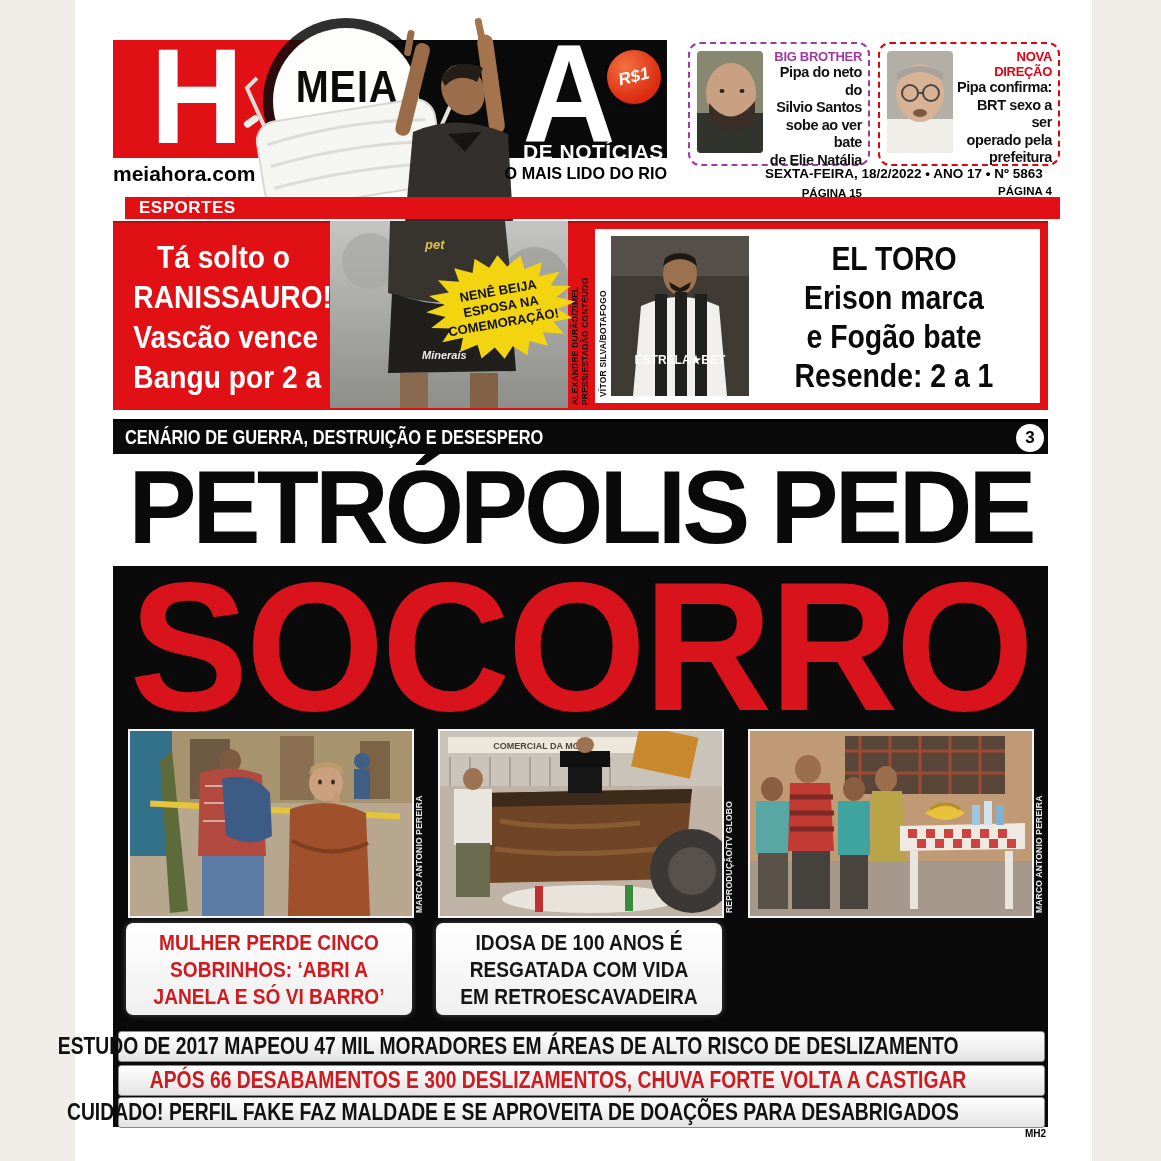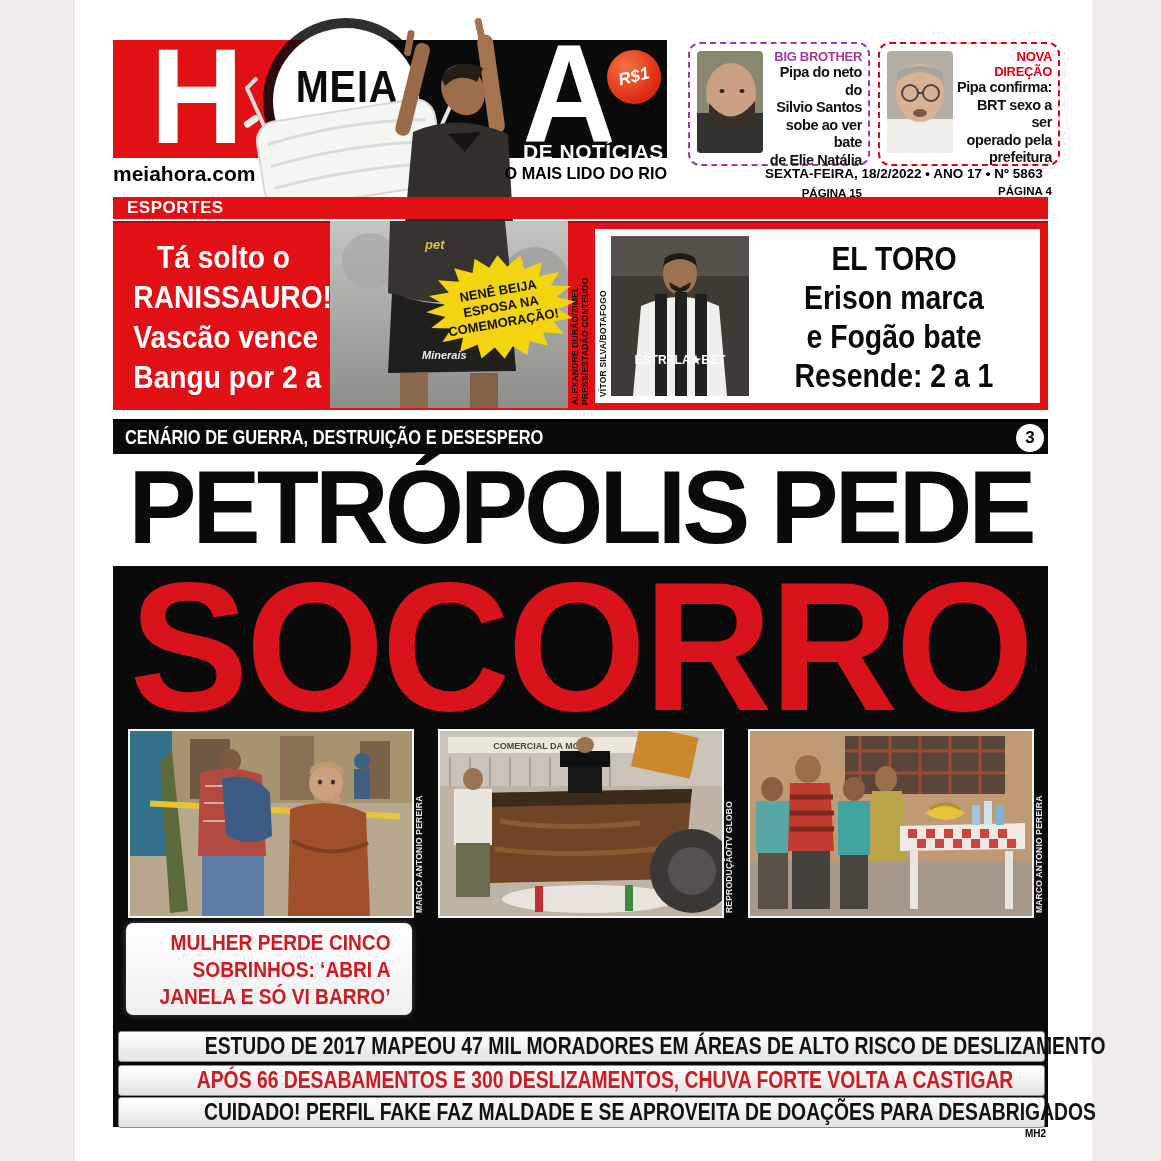--- a/index.html
+++ b/index.html
@@ -25,43 +25,43 @@
   .tbox.b1{left:613px;border:2px dashed #a13a9e;}
   .tbox.b2{left:803px;border:2px dashed #e3000f;}
   .tbox .photo{position:absolute;left:7px;top:7px;width:66px;height:102px;border-radius:4px;overflow:hidden;}
   .tbox .txt{position:absolute;left:76px;top:5px;width:96px;text-align:right;}
   .tbox .kick{font-weight:800;font-size:13px;letter-spacing:-.3px;}
   .b1 .kick{color:#a13a9e;}
   .b2 .kick{color:#e3000f;}
   .tbox .line{font-weight:600;font-size:14.5px;line-height:17.5px;color:#111;letter-spacing:-.4px;}
   .tbox .pg{font-weight:800;font-size:11.5px;color:#000;margin-top:18px;}
   
-  .sp-strip{left:38px;top:197px;width:935px;height:22px;background:#e11015;}
+  .sp-strip{left:50px;top:197px;width:935px;height:22px;background:#e11015;}
   .sp-label{position:absolute;left:14px;top:1px;color:#fff;font-weight:800;font-size:17px;letter-spacing:.5px;}
   .sp-box{left:38px;top:221px;width:935px;height:187px;background:#e11015;border-top:2px solid #b30d10;}
   .sp-left{position:absolute;left:8px;top:14px;width:205px;text-align:center;color:#fff;}
   .sp-left div{font-weight:800;font-size:32px;line-height:40px;transform:scaleX(.88);white-space:nowrap;}
   .sp-white{position:absolute;left:482px;top:6px;width:445px;height:174px;background:#fff;}
   .sp-right{position:absolute;left:160px;top:10px;width:278px;text-align:center;color:#0a0a0a;}
   .sp-right div{font-weight:800;font-size:33px;line-height:39px;transform:scaleX(.86);white-space:nowrap;}
   .vcred{position:absolute;writing-mode:vertical-rl;transform:rotate(180deg);font-weight:700;font-size:8.5px;letter-spacing:.2px;color:#111;}
   .vcred.w{color:#e8e8e8;}
   
   .kicker-strip{left:38px;top:419px;width:935px;height:32px;background:#0a0a0a;border-top:3px solid #000;}
   .kicker-txt{position:absolute;left:12px;top:4px;color:#fff;font-weight:800;font-size:20px;transform:scaleX(.82);transform-origin:left;white-space:nowrap;}
   .pgnum{position:absolute;left:903px;top:2px;width:28px;height:28px;border-radius:50%;background:#fff;color:#000;font-weight:800;font-size:17px;text-align:center;line-height:28px;}
   .hl1{left:38px;top:451px;width:935px;height:114px;text-align:center;color:#0a0a0a;font-weight:900;font-size:104px;line-height:112px;letter-spacing:-4px;transform:scaleX(.98);transform-origin:center;white-space:nowrap;}
   .blackbox{left:38px;top:566px;width:935px;height:561px;background:#0a0a0a;}
   .hl2{position:absolute;left:0;top:2px;width:935px;text-align:center;color:#d8131b;font-weight:900;font-size:184px;line-height:156px;letter-spacing:-3px;transform:scaleX(.97);transform-origin:center;white-space:nowrap;}
   .mainphoto{position:absolute;top:163px;width:282px;height:185px;background:#888;border:2px solid #f5f5f5;}
-  .caption{position:absolute;top:357px;width:286px;height:92px;background:linear-gradient(#ffffff,#efefef);border-radius:7px;box-shadow:0 0 6px rgba(255,255,255,.25);display:flex;align-items:center;justify-content:center;text-align:right;}
+  .caption{position:absolute;top:357px;width:286px;height:92px;background:linear-gradient(#ffffff,#efefef);border-radius:7px;box-shadow:0 0 6px rgba(255,255,255,.25);display:flex;align-items:center;justify-content:center;text-align:center;}
   .caption .in{width:330px;font-weight:800;font-size:22.5px;line-height:27px;transform:scaleX(.85);}
   .cap-red{color:#cf1a20;}
   .cap-black{color:#151515;}
-  .strip{position:absolute;left:5px;width:925px;height:29px;background:linear-gradient(#ffffff,#e3e3e3);border:1px solid #8a8a8a;border-radius:3px;display:flex;align-items:center;justify-content:flex-start;}
+  .strip{position:absolute;left:5px;width:925px;height:29px;background:linear-gradient(#ffffff,#e3e3e3);border:1px solid #8a8a8a;border-radius:3px;display:flex;align-items:center;justify-content:flex-end;}
   .strip .in{font-weight:800;font-size:23px;transform:scaleX(.84);white-space:nowrap;}
   .st-black{color:#111;}
   .st-red{color:#cf1a20;}
   .mh2{left:950px;top:1128px;font-weight:800;font-size:10px;color:#000;}
   svg text{font-family:"Liberation Sans",sans-serif;}
 </style>
 </head>
 <body>
 
 <div class="canvas">
@@ -337,20 +337,23 @@
           <rect x="222" y="74" width="8" height="20" fill="#9fc6de"></rect>
           <rect x="234" y="70" width="8" height="24" fill="#cfe3ee"></rect>
           <rect x="246" y="74" width="8" height="20" fill="#7fb3d6"></rect>
         </svg>
       </div>
       <div class="vcred w" style="left:921px;top:165px;height:182px;">MARCO ANTONIO PEREIRA</div>
 
       <div class="caption" style="left:13px;">
         <div class="in cap-red">MULHER PERDE CINCO SOBRINHOS: ‘ABRI A JANELA E SÓ VI BARRO’</div>
       </div>
+      <div class="caption" style="left:323px;">
+        <div class="in cap-black">IDOSA DE 100 ANOS É RESGATADA COM VIDA EM RETROESCAVADEIRA</div>
+      </div>
 
       <div class="strip" style="top:465px;">
         <div class="in st-black">ESTUDO DE 2017 MAPEOU 47 MIL MORADORES EM ÁREAS DE ALTO RISCO DE DESLIZAMENTO</div>
       </div>
       <div class="strip" style="top:499px;">
         <div class="in st-red">APÓS 66 DESABAMENTOS E 300 DESLIZAMENTOS, CHUVA FORTE VOLTA A CASTIGAR</div>
       </div>
       <div class="strip" style="top:531px;">
         <div class="in st-black">CUIDADO! PERFIL FAKE FAZ MALDADE E SE APROVEITA DE DOAÇÕES PARA DESABRIGADOS</div>
       </div>

